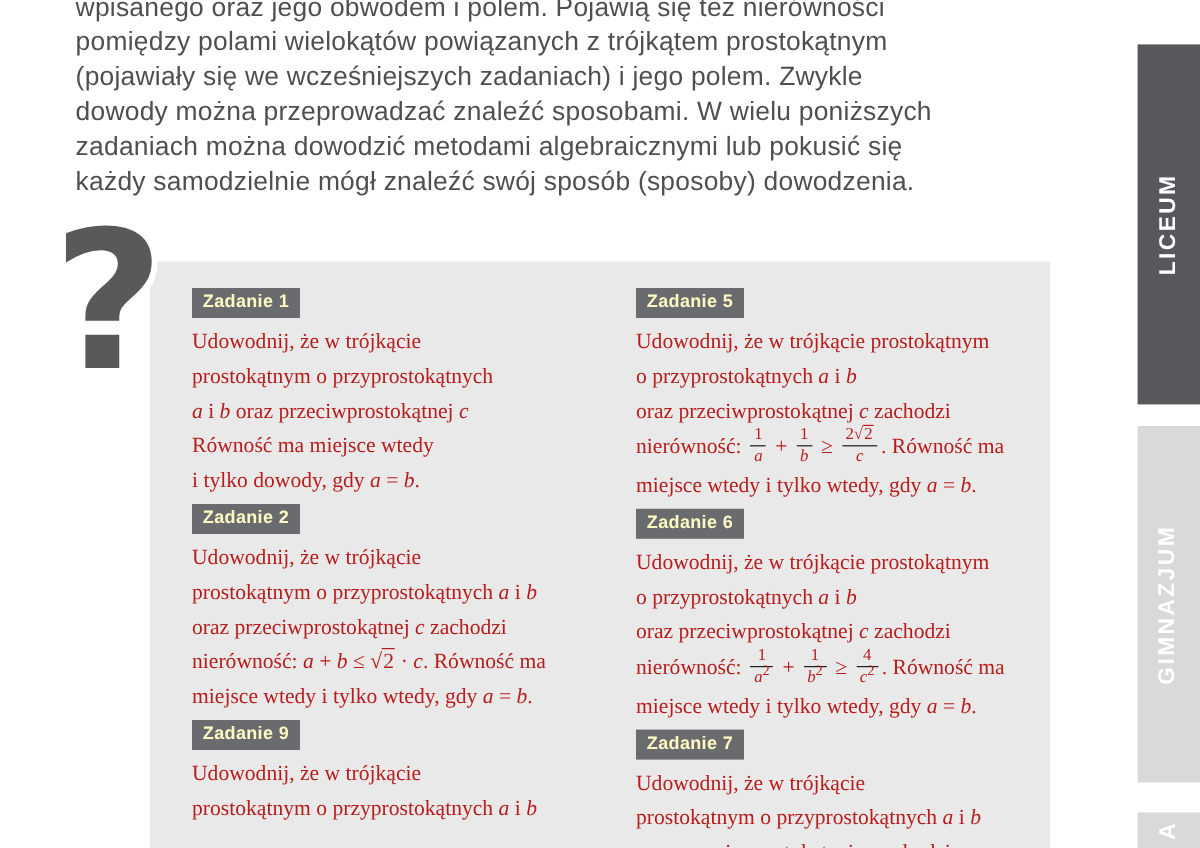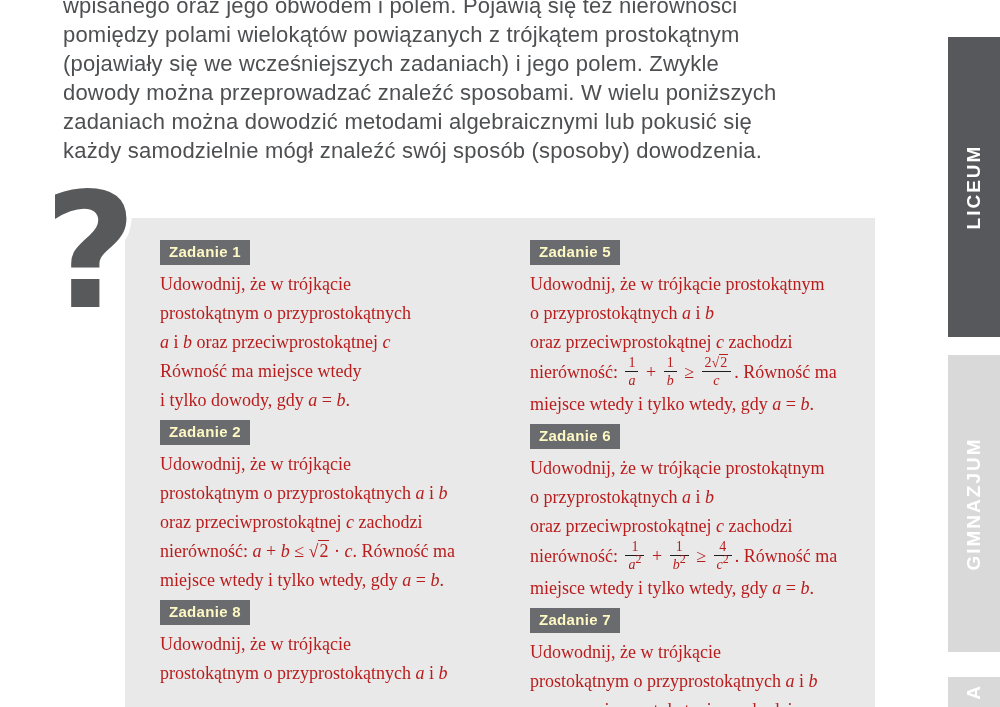--- a/index.html
+++ b/index.html
@@ -71,21 +71,21 @@
         </div>
         <div class="exercise">
           <div class="badge">Zadanie 2</div>
           <div class="ex-line"><span>Udowodnij, że w trójkącie</span></div>
           <div class="ex-line"><span>prostokątnym o przyprostokątnych </span><span class="mvar">a</span><span> i </span><span class="mvar">b</span></div>
           <div class="ex-line"><span>oraz przeciwprostokątnej </span><span class="mvar">c</span><span> zachodzi</span></div>
           <div class="ex-line"><span>nierówność: </span><span class="mvar">a</span><span> + </span><span class="mvar">b</span><span> ≤ </span><span class="sqrt">√<span class="sqrt-body">2</span></span><span> · </span><span class="mvar">c</span><span>. Równość ma</span></div>
           <div class="ex-line"><span>miejsce wtedy i tylko wtedy, gdy </span><span class="mvar">a</span><span> = </span><span class="mvar">b</span><span>.</span></div>
         </div>
         <div class="exercise">
-          <div class="badge">Zadanie 8</div>
+          <div class="badge">Zadanie 9</div>
           <div class="ex-line"><span>Udowodnij, że w trójkącie</span></div>
           <div class="ex-line"><span>prostokątnym o przyprostokątnych </span><span class="mvar">a</span><span> i </span><span class="mvar">b</span></div>
         </div>
       </div>
     <div class="col" id="col-right">
         <div class="exercise">
           <div class="badge">Zadanie 5</div>
           <div class="ex-line"><span>Udowodnij, że w trójkącie prostokątnym</span></div>
           <div class="ex-line"><span>o przyprostokątnych </span><span class="mvar">a</span><span> i </span><span class="mvar">b</span></div>
           <div class="ex-line"><span>oraz przeciwprostokątnej </span><span class="mvar">c</span><span> zachodzi</span></div>

